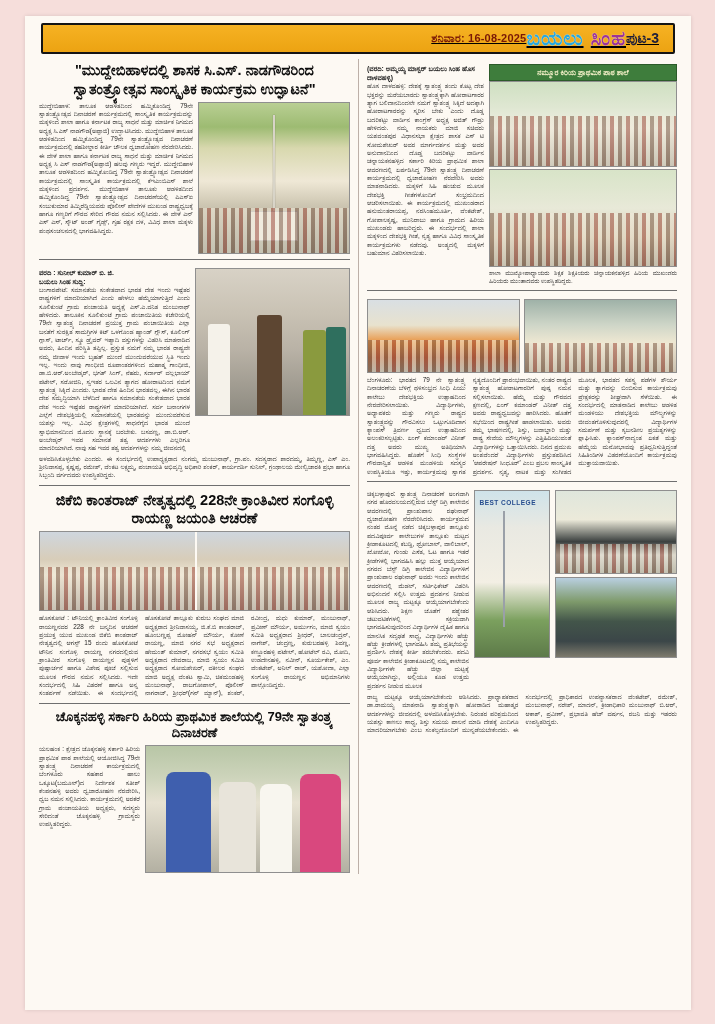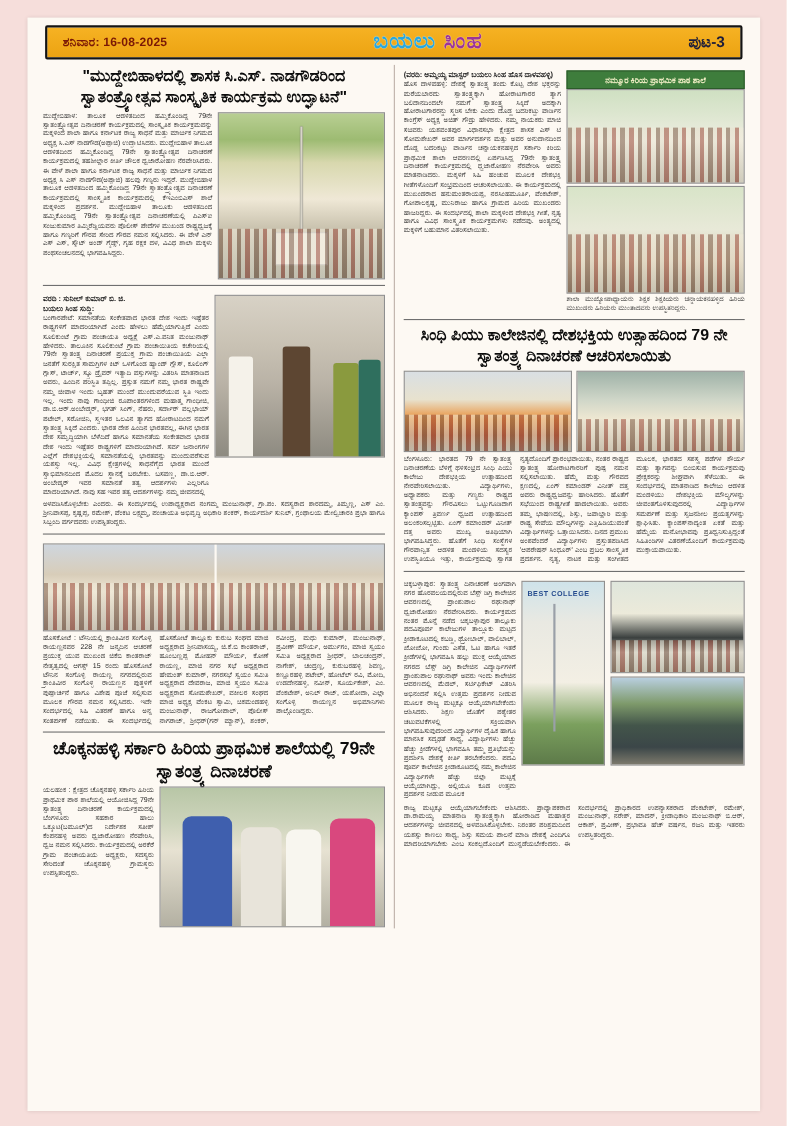--- a/index.html
+++ b/index.html
@@ -12,38 +12,39 @@
   .paper{
     position:absolute;left:25px;top:16px;width:666px;height:994px;
     background:#fdf9f3;box-shadow:0 0 4px rgba(0,0,0,.12);
     overflow:hidden;
   }
   
   .masthead{
     margin:7px 16px 3px 16px;height:31px;
     background:linear-gradient(180deg,#f6b223,#eca312);
     border:2px solid #141414;border-radius:2px;
-    display:flex;align-items:center;justify-content:space-between;
+    display:flex;align-items:center;justify-content:flex-end;
     padding:12px 14px;
+    text-decoration:underline;
   }
   .mh-date{font-size:11px;font-weight:bold;color:#7a1806;letter-spacing:.2px}
   .mh-title{font-size:20px;font-weight:bold;letter-spacing:1px;text-shadow:0 0 1px #fff}
   .mh-title .t1{color:#29a8de}
   .mh-title .t2{color:#9c3498;margin-left:7px}
   .mh-page{font-size:14px;font-weight:bold;color:#1d1d3a}
   
   .columns{display:flex;padding:2px 14px 8px 14px;align-items:stretch}
   .col{width:319px}
   .col.left{padding-right:8px}
   .col.right{padding-left:8px;border-left:1px solid #bdb0a8}
   
   .article{padding:2px 0 1px 0}
   .hl{font-weight:bold;color:#0c0c0c;text-align:center;line-height:1.3}
   .h-lg{font-size:14.5px}
-  .h-md{font-size:16px}
+  .h-md{font-size:13px}
   .row{display:flex;gap:5px;margin-top:3px}
   .flex1{flex:1}
   .body{font-size:6.4px;line-height:1.3;color:#1d1d1d;text-align:justify}
   .byline{font-size:6.8px;font-weight:bold;color:#222;line-height:1.35}
   .body3{margin-top:3px;column-count:3;column-gap:7px}
   .body2col{column-count:2;column-gap:7px}
   .caption{font-size:6.2px;color:#222;line-height:1.3;text-align:justify;margin-top:2px}
   .hdiv{border-top:1.5px solid #6f6f6f;margin:4px 0 3px 0}
   
   .ph{position:relative;border:1px solid #8f8f8f;overflow:hidden;background-repeat:no-repeat;flex-shrink:0}
@@ -68,21 +69,21 @@
   .ph-a3 .crowdband{height:55%}
   .ph-a3 .split{position:absolute;left:50%;top:0;width:2px;height:100%;background:#fdf9f3}
   
   .ph-a4{width:205px;height:128px;background:
     linear-gradient(180deg,#b8c6a6 0%,#cdd4bb 25%,#e7e2d2 45%,#b3b0a2 100%)}
   .ph-a4 .s1{position:absolute;left:10%;bottom:0;width:22%;height:80%;background:#3f5fae;border-radius:8px 8px 0 0}
   .ph-a4 .s2{position:absolute;left:36%;bottom:0;width:18%;height:72%;background:#e8e4da;border-radius:8px 8px 0 0}
   .ph-a4 .s3{position:absolute;left:56%;bottom:0;width:16%;height:70%;background:#f8f6ef;border-radius:8px 8px 0 0}
   .ph-a4 .s4{position:absolute;left:76%;bottom:0;width:20%;height:78%;background:#d9487e;border-radius:8px 8px 0 0}
   
-  .r1photos{width:162px;flex-shrink:0}
+  .r1photos{width:188px;flex-shrink:0}
   .banner{background:#3e7d3c;border:1px solid #2c5b2a;color:#f4f0c8;font-size:7.5px;font-weight:bold;
     text-align:center;padding:3px 2px;line-height:1.2}
   .ph-r1a{width:100%;height:86px;background:
     linear-gradient(180deg,#cfe0c2 0%,#dfe7d2 30%,#efeee2 55%,#a8a698 100%)}
   .ph-r1b{width:100%;height:98px;background:
     linear-gradient(180deg,#d8e4c8 0%,#e8e9d8 40%,#d9cdb4 70%,#97917f 100%)}
   
   .photorow{display:flex;gap:4px;margin-top:3px}
   .ph-r2a{flex:1;height:74px;background:
     linear-gradient(180deg,#d9dfe3 0%,#e8e2ce 35%,#e9923e 60%,#b4643a 80%,#8c8477 100%)}
@@ -141,20 +142,21 @@
             <div class="f3"></div>
             <div class="f4"></div>
           </div>
         </div>
         <p class="body" style="margin-top:2px">ಅಳವಡಿಸಿಕೊಳ್ಳಬೇಕು ಎಂದರು. ಈ ಸಂದರ್ಭದಲ್ಲಿ ಉಪಾಧ್ಯಕ್ಷರಾದ ನಂಗಮ್ಮ ಮಂಜುನಾಥ್, ಗ್ರಾ.ಪಂ. ಸದಸ್ಯರಾದ ಶಾರದಮ್ಮ, ತಿಮ್ಮಣ್ಣ, ಎಸ್ ಎಂ. ಶ್ರೀನಿವಾಸಪ್ಪ, ಕೃಷ್ಣಪ್ಪ, ರಮೇಶ್, ವೆಂಕಟ ಲಕ್ಷ್ಮಮ್ಮ, ಪಂಚಾಯತಿ ಅಭಿವೃದ್ಧಿ ಅಧಿಕಾರಿ ಶಂಕರ್, ಕಾರ್ಯದರ್ಶಿ ಸುನಿಲ್, ಗ್ರಂಥಾಲಯ ಮೇಲ್ವಿಚಾರಕಿ ಪ್ರಭಾ ಹಾಗೂ ಸಿಬ್ಬಂದಿ ವರ್ಗದವರು ಉಪಸ್ಥಿತರಿದ್ದರು.</p>
       </section>
 
       <div class="hdiv"></div>
 
       <section class="article">
+        <h2 class="hl h-lg">ಜಿಕೆಬಿ ಕಾಂತರಾಜ್ ನೇತೃತ್ವದಲ್ಲಿ 228ನೇ ಕ್ರಾಂತಿವೀರ ಸಂಗೊಳ್ಳಿ ರಾಯಣ್ಣ ಜಯಂತಿ ಆಚರಣೆ</h2>
         <div class="ph ph-a3" style="margin-top:3px">
           <div class="crowdband"></div>
           <div class="split"></div>
         </div>
         <p class="body body3">ಹೊಸಕೋಟೆ : ಟೌನಿಯಲ್ಲಿ ಕ್ರಾಂತಿವೀರ ಸಂಗೊಳ್ಳಿ ರಾಯಣ್ಣನವರ 228 ನೇ ಜನ್ಮದಿನ ಆಚರಣೆ ಪ್ರಯುಕ್ತ ಯುವ ಮುಖಂಡ ಜಿಕೆಬಿ ಕಾಂತರಾಜ್ ನೇತೃತ್ವದಲ್ಲಿ ಆಗಸ್ಟ್ 15 ರಂದು ಹೊಸಕೋಟೆ ಟೌನಿನ ಸಂಗೊಳ್ಳಿ ರಾಯಣ್ಣ ನಗರದಲ್ಲಿರುವ ಕ್ರಾಂತಿವೀರ ಸಂಗೊಳ್ಳಿ ರಾಯಣ್ಣನ ಪುತ್ಥಳಿಗೆ ಪುಷ್ಪಾರ್ಚನೆ ಹಾಗೂ ವಿಶೇಷ ಪೂಜೆ ಸಲ್ಲಿಸುವ ಮೂಲಕ ಗೌರವ ನಮನ ಸಲ್ಲಿಸಿದರು. ಇದೇ ಸಂದರ್ಭದಲ್ಲಿ ಸಿಹಿ ವಿತರಣೆ ಹಾಗೂ ಅನ್ನ ಸಂತರ್ಪಣೆ ನಡೆಯಿತು. ಈ ಸಂದರ್ಭದಲ್ಲಿ ಹೊಸಕೋಟೆ ತಾಲ್ಲೂಕು ಕುರುಬ ಸಂಘದ ಮಾಜಿ ಅಧ್ಯಕ್ಷರಾದ ಶ್ರೀನಿವಾಸಯ್ಯ, ಜಿ.ಕೆ.ಬಿ ಕಾಂತರಾಜ್, ಹೂಂಬಣ್ಣಪ್ಪ ಮೋಹನ್ ಮೌರ್ಯ, ಕೋಣೆ ರಾಯಣ್ಣ, ಮಾಜಿ ನಗರ ಸಭೆ ಅಧ್ಯಕ್ಷರಾದ ಹೇಮಂತ್ ಕುಮಾರ್, ನಗರಸಭೆ ಸ್ವಯಂ ಸಮಿತಿ ಅಧ್ಯಕ್ಷರಾದ ದೇವರಾಜ, ಮಾಜಿ ಸ್ವಯಂ ಸಮಿತಿ ಅಧ್ಯಕ್ಷರಾದ ಸೋಮಶೇಖರ್, ವಕೀಲರ ಸಂಘದ ಮಾಜಿ ಅಧ್ಯಕ್ಷ ವೆಂಕಟ ಸ್ವಾಮಿ, ಚಿಕಮಂಡಹಳ್ಳಿ ಮಂಜುನಾಥ್, ರಾಜಗೋಪಾಲ್, ಪೊಲೀಸ್ ನಾಗರಾಜ್, ಶ್ರೀಧರ್(ಗನ್ ಮ್ಯಾನ್), ಶಂಕರ್, ರವೀಂದ್ರ, ಮಧು ಕುಮಾರ್, ಮಂಜುನಾಥ್, ಪ್ರವೀಣ್ ಮೌರ್ಯ, ಅರ್ಮುಗಂ, ಮಾಜಿ ಸ್ವಯಂ ಸಮಿತಿ ಅಧ್ಯಕ್ಷರಾದ ಶ್ರೀಧರ್, ಬಾಲಚಂದ್ರನ್, ನಾಗೇಶ್, ಚಂದ್ರಣ್ಣ, ಕುರುಬರಹಳ್ಳಿ ಶಿವಣ್ಣ, ಕಣ್ಣೂರಹಳ್ಳಿ ಪಟೇಲ್, ಹೋಟೆಲ್ ರವಿ, ಮೋದಿ, ಉಡದೇನಹಳ್ಳಿ, ನವೀನ್, ಸೂರ್ಯಕೇಶ್, ಎಂ. ವೆಂಕಟೇಶ್, ಅನಿಲ್ ರಾಜ್, ಯಶೋದಾ, ಎಲ್ಲಾ ಸಂಗೊಳ್ಳಿ ರಾಯಣ್ಣನ ಅಭಿಮಾನಿಗಳು ಪಾಲ್ಗೊಂಡಿದ್ದರು.</p>
       </section>
 
       <div class="hdiv"></div>
 
       <section class="article">
@@ -189,21 +191,20 @@
               <div class="crowdband" style="height:55%"></div>
             </div>
             <p class="caption">ಶಾಲಾ ಮುಖ್ಯೋಪಾಧ್ಯಾಯರು ಶಿಕ್ಷಕ ಶಿಕ್ಷಕಿಯರು ಚನ್ನಾಯಕನಹಳ್ಳಿದ ಹಿರಿಯ ಮುಖಂಡರು ಹಿರಿಯರು ಮುಂತಾದವರು ಉಪಸ್ಥಿತರಿದ್ದರು.</p>
           </div>
         </div>
       </section>
 
       <div class="hdiv"></div>
 
       <section class="article">
-        <h2 class="hl h-lg">ಸಿಂಧಿ ಪಿಯು ಕಾಲೇಜಿನಲ್ಲಿ ದೇಶಭಕ್ತಿಯ ಉತ್ಸಾಹದಿಂದ 79 ನೇ ಸ್ವಾತಂತ್ರ್ಯ ದಿನಾಚರಣೆ ಆಚರಿಸಲಾಯಿತು</h2>
         <div class="photorow">
           <div class="ph ph-r2a">
             <div class="crowdband" style="height:45%"></div>
           </div>
           <div class="ph ph-r2b">
             <div class="crowdband" style="height:40%"></div>
           </div>
         </div>
         <p class="body body3">ಬೆಂಗಳೂರು: ಭಾರತದ 79 ನೇ ಸ್ವಾತಂತ್ರ್ಯ ದಿನಾಚರಣೆಯ ಬೆಳಿಗ್ಗೆ ಥಳಿಸಂಭ್ರದ ಸಿಂಧಿ ಪಿಯು ಕಾಲೇಜು ದೇಶಭಕ್ತಿಯ ಉತ್ಸಾಹದಿಂದ ನೇರವೇರಿಸಲಾಯಿತು. ವಿದ್ಯಾರ್ಥಿಗಳು, ಅಧ್ಯಾಪಕರು ಮತ್ತು ಗಣ್ಯರು ರಾಷ್ಟ್ರದ ಸ್ವಾತಂತ್ರ್ಯವನ್ನು ಗೌರವಿಸಲು ಒಟ್ಟುಗೂಡಿದಾಗ ಕ್ಯಾಂಪಸ್ ತ್ರಿವರ್ಣ ಧ್ವಜದ ಉತ್ಸಾಹದಿಂದ ಅಲಂಕರಿಸಲ್ಪಟ್ಟಿತು. ಏಂಗ್ ಕಮಾಂಡರ್ ವಿನೀತ್ ದತ್ತ ಅವರು ಮುಖ್ಯ ಅತಿಥಿಯಾಗಿ ಭಾಗವಹಿಸಿದ್ದರು. ಹೊತೆಗೆ ಸಿಂಧಿ ಸಂಸ್ಥೆಗಳ ಗೌರವಾನ್ವಿತ ಆಡಳಿತ ಮಂಡಳಿಯ ಸದಸ್ಯರ ಉಪಸ್ಥಿತಿಯೂ ಇತ್ತು, ಕಾರ್ಯಕ್ರಮವು ಸ್ವಾಗತ ನೃತ್ಯದೊಂದಿಗೆ ಪ್ರಾರಂಭವಾಯಿತು, ನಂತರ ರಾಷ್ಟ್ರದ ಸ್ವಾತಂತ್ರ್ಯ ಹೋರಾಟಗಾರರಿಗೆ ಪುಷ್ಪ ನಮನ ಸಲ್ಲಿಸಲಾಯಿತು. ಹೆಮ್ಮೆ ಮತ್ತು ಗೌರವದ ಕ್ಷಣದಲ್ಲಿ, ಏಂಗ್ ಕಮಾಂಡರ್ ವಿನೀತ್ ದತ್ತ ಅವರು ರಾಷ್ಟ್ರಧ್ವಜವನ್ನು ಹಾರಿಸಿದರು. ಹೊತೆಗೆ ಸಭೆಯಿಂದ ರಾಷ್ಟ್ರಗೀತೆ ಹಾಡಲಾಯಿತು. ಅವರು ತಮ್ಮ ಭಾಷಣದಲ್ಲಿ, ಶಿಸ್ತು, ಜವಾಬ್ದಾರಿ ಮತ್ತು ರಾಷ್ಟ್ರ ಸೇವೆಯ ಮೌಲ್ಯಗಳನ್ನು ಎತ್ತಿಹಿಡಿಯುವಂತೆ ವಿದ್ಯಾರ್ಥಿಗಳನ್ನು ಒತ್ತಾಯಿಸಿದರು. ದಿನದ ಪ್ರಮುಖ ಅಂಶವೆಂದರೆ ವಿದ್ಯಾರ್ಥಿಗಳು ಪ್ರಸ್ತುತಪಡಿಸಿದ 'ಆಪರೇಷನ್ ಸಿಂಧೂರ್' ಎಂಬ ಪ್ರಬಲ ಸಾಂಸ್ಕೃತಿಕ ಪ್ರದರ್ಶನ. ನೃತ್ಯ, ನಾಟಕ ಮತ್ತು ಸಂಗೀತದ ಮೂಲಕ, ಭಾರತದ ಸಶಸ್ತ್ರ ಪಡೆಗಳ ಶೌರ್ಯ ಮತ್ತು ತ್ಯಾಗವನ್ನು ಬಿಂಬಿಸುವ ಕಾರ್ಯಕ್ರಮವು ಪ್ರೇಕ್ಷಕರನ್ನು ಶೀಘ್ರವಾಗಿ ಸೆಳೆಯಿತು. ಈ ಸಂದರ್ಭದಲ್ಲಿ ಮಾತನಾಡಿದ ಕಾಲೇಜು ಆಡಳಿತ ಮಂಡಳಿಯು ದೇಶಭಕ್ತಿಯ ಮೌಲ್ಯಗಳನ್ನು ಜೀವಂತಗೊಳಿಸುವುದರಲ್ಲಿ ವಿದ್ಯಾರ್ಥಿಗಳ ಸಮರ್ಪಣೆ ಮತ್ತು ಸೃಜನಶೀಲ ಪ್ರಯತ್ನಗಳನ್ನು ಶ್ಲಾಘಿಸಿತು. ಕ್ಯಾಂಪಸ್‌ನಾದ್ಯಂತ ಏಕತೆ ಮತ್ತು ಹೆಮ್ಮೆಯ ಮನೋಭಾವವು ಪ್ರತಿಧ್ವನಿಸುತ್ತಿದ್ದಂತೆ ಸಿಹಿತಿಂಡಿಗಳ ವಿತರಣೆಯೊಂದಿಗೆ ಕಾರ್ಯಕ್ರಮವು ಮುಕ್ತಾಯವಾಯಿತು.</p>
       </section>

